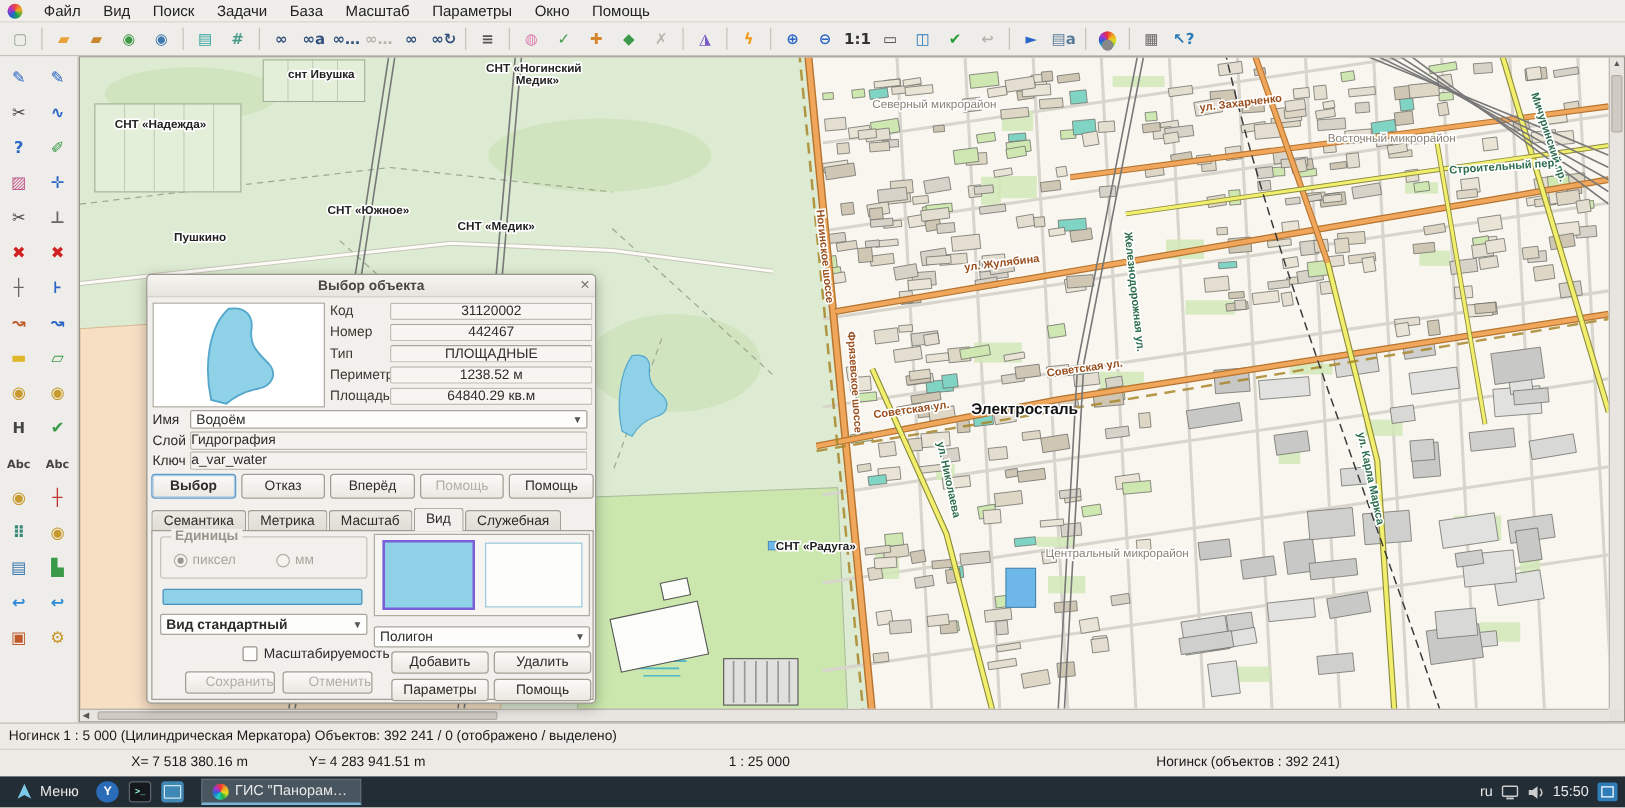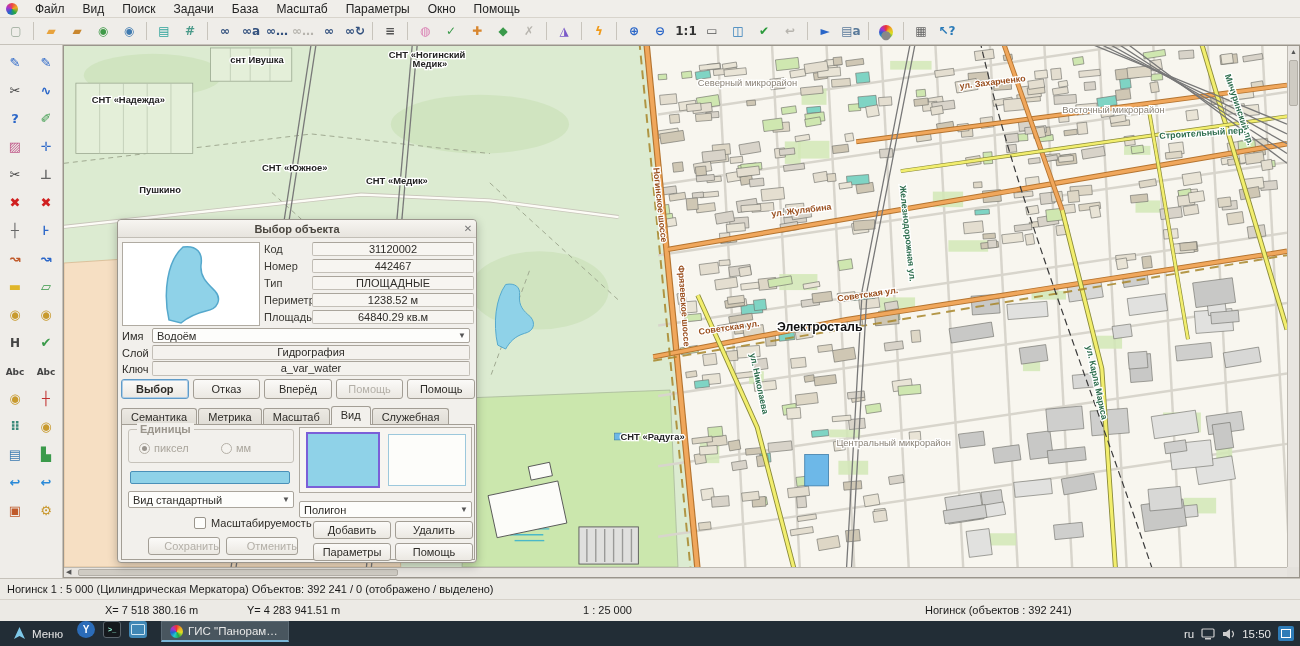--- a/index.html
+++ b/index.html
@@ -72,60 +72,60 @@
   .frow { position:absolute; left:146px; height:14px; display:flex; align-items:center; width:210px;}
   .frow .fl { width:48px; color:#3a3833; }
   .frow .fv { flex:1; height:14px; background:#f7f5f1; border:1px solid #c3bfb7;
     border-top-color:#aaa59c; text-align:center; line-height:12px; border-radius:2px;}
   .irow { position:absolute; left:4px; right:6px; height:15px; display:flex; align-items:center;}
   .irow .il { width:30px; }
   .combo { flex:1; height:15px; background:#fdfdfb; border:1px solid #aaa59c; border-radius:2px;
     display:flex; align-items:center; padding:0 4px; position:relative;}
   .combo .arrow { position:absolute; right:3px; color:#555; font-size:8px; }
   .ro { flex:1; height:15px; background:#f4f2ee; border:1px solid #c3bfb7; border-top-color:#aaa59c;
-    border-radius:2px; text-align:center; line-height:13px;}
+    border-radius:2px; text-align:left; line-height:13px;}
   #dlg-buttons { position:absolute; left:3px; top:159px; width:354px; display:flex; gap:4px;}
   .dbtn { flex:1; height:20px; background:linear-gradient(#fbfaf8,#ebe8e2); border:1px solid #a39e95;
     border-radius:3px; font-size:11px; color:#2e2c28; font-family:inherit; cursor:default;}
   .dbtn.primary { border:1px solid #5f9bc8; box-shadow:0 0 0 1px #aecde6 inset;font-weight:bold; }
   .dbtn:disabled { color:#b3afa7; }
   #dlg-tabs { position:absolute; left:3px; top:186px; display:flex; align-items:flex-end; }
   .tab { height:17px; padding:0 9px; background:linear-gradient(#ece9e3,#dfdcd5); border:1px solid #a39e95;
     border-bottom:none; border-radius:3px 3px 0 0; margin-right:1px; line-height:17px; cursor:default;}
   .tab.active { height:19px; background:#f2f0ec; position:relative; z-index:2; }
   #dlg-panel { position:absolute; left:3px; top:204px; width:354px; height:136px;
     border:1px solid #a39e95; background:#f2f0ec; }
   .grp { position:absolute; left:6px; top:4px; width:166px; height:34px; border:1px solid #c6c2ba; border-radius:3px;}
   .grp .gt { position:absolute; top:-7px; left:8px; background:#f2f0ec; padding:0 3px; color:#9a958c; font-weight:bold;}
   .radio { position:absolute; top:12px; display:flex; align-items:center; gap:4px; color:#aaa59c;}
   .radio .rc { width:11px; height:11px; border-radius:50%; border:1px solid #b5b0a7; background:#f5f3ef; position:relative;}
   .radio.sel .rc:after { content:""; position:absolute; left:2px; top:2px; width:5px; height:5px; border-radius:50%; background:#9a958e;}
   #swatchbar { position:absolute; left:8px; top:46px; width:160px; height:13px; background:#8fd2e8; border:1px solid #4a90b8; border-radius:2px;}
-  #view-combo { position:absolute; left:6px; top:66px; width:166px; }
+  #view-combo { position:absolute; left:6px; top:66px; width:166px;font-weight:bold; }
   .cb { position:absolute; left:72px; top:92px; display:flex; gap:5px; align-items:center;}
   .cb .box { width:12px; height:12px; background:#fdfdfb; border:1px solid #9a958c; border-radius:2px;}
   #save-row { position:absolute; left:26px; top:112px; width:150px; display:flex; gap:6px;}
   #save-row .dbtn { height:18px;text-align:right; }
   #swpanel { position:absolute; left:177px; top:2px; width:173px; height:66px; border:1px solid #b0aba2; background:#f7f5f1;}
   #sw-sel { position:absolute; left:6px; top:4px; width:74px; height:56px; background:#8fd2e8; border:2px solid #7b5fd8;}
   #sw-alt { position:absolute; left:88px; top:6px; width:78px; height:52px; background:#fdfdfa; border:1px solid #9cc8dc;}
   #poly-combo { position:absolute; left:177px; top:76px; width:173px; }
   .grid2 { position:absolute; left:191px; top:96px; width:160px; display:grid; grid-template-columns:1fr 1fr; gap:4px;}
   .grid2 .dbtn { height:18px; }
 
   
   #status1 { height:21px; background:#eceae5; border-top:1px solid #c6c2ba; font-size:11px; color:#1a1a1a;
     display:flex; align-items:center; padding-left:7px; flex:0 0 21px;}
   #status2 { height:22px; background:#eceae5; border-top:1px solid #d6d2ca; position:relative;
     font-size:11px; color:#1a1a1a; flex:0 0 22px;}
   #status2 span { position:absolute; top:4px; }
   #st-x { left:105px; } #st-y { left:247px; } #st-scale { left:583px; } #st-right { left:925px;text-align:right; }
 
   
-  #taskbar { height:25px; background:#222d36; display:flex; padding:0 6px; gap:8px;
+  #taskbar { height:25px; background:#222d36; display:flex; align-items:center; padding:0 6px; gap:8px;
     color:#e8e8e8; font-size:11.5px; flex:0 0 25px;}
   #tb-menu { display:flex; align-items:center; gap:5px; padding:2px 6px; }
   #tb-menu svg { display:block; }
   .tb-ico { width:18px; height:17px; border-radius:3px; display:flex; align-items:center;
     justify-content:center; font-size:10px; font-weight:bold; }
   #ico-yandex { background:#2b6cb8; color:#fff; border-radius:50%; }
   #ico-term { background:#15191d; border:1px solid #5a646c; color:#9fd; font-size:7px; }
   #ico-files { background:#3f87b5; position:relative; }
   #ico-files:before { content:""; position:absolute; left:2px; top:3px; right:2px; bottom:3px; border:1px solid #cfe6f2; border-radius:1px;}
   #tb-task { display:flex; align-items:center; gap:5px; background:#49565f; border:1px solid #5c6a74;

